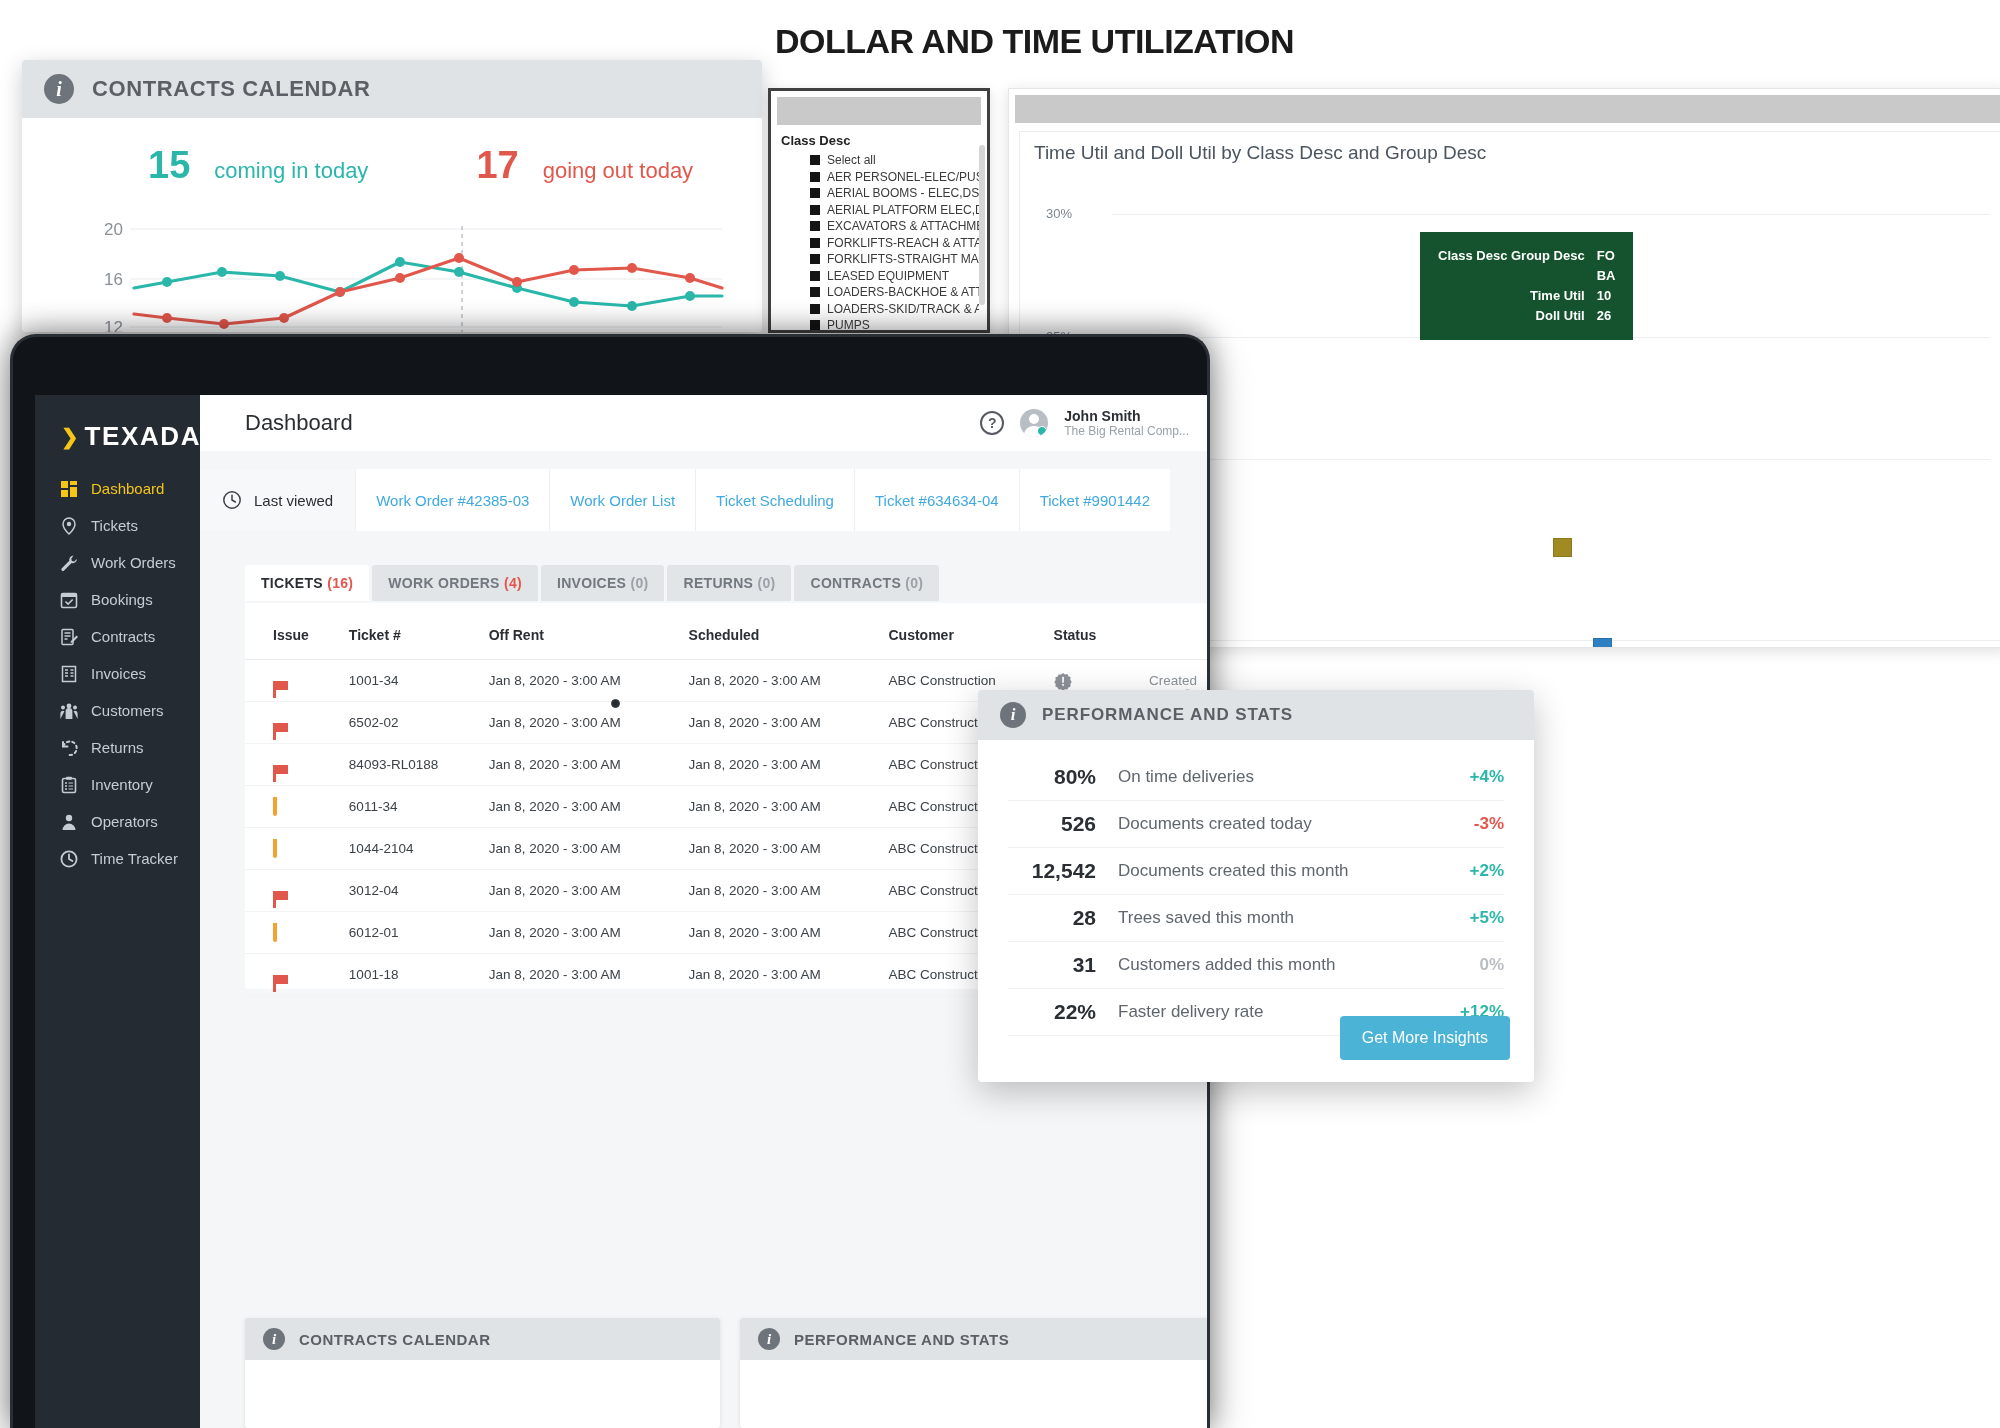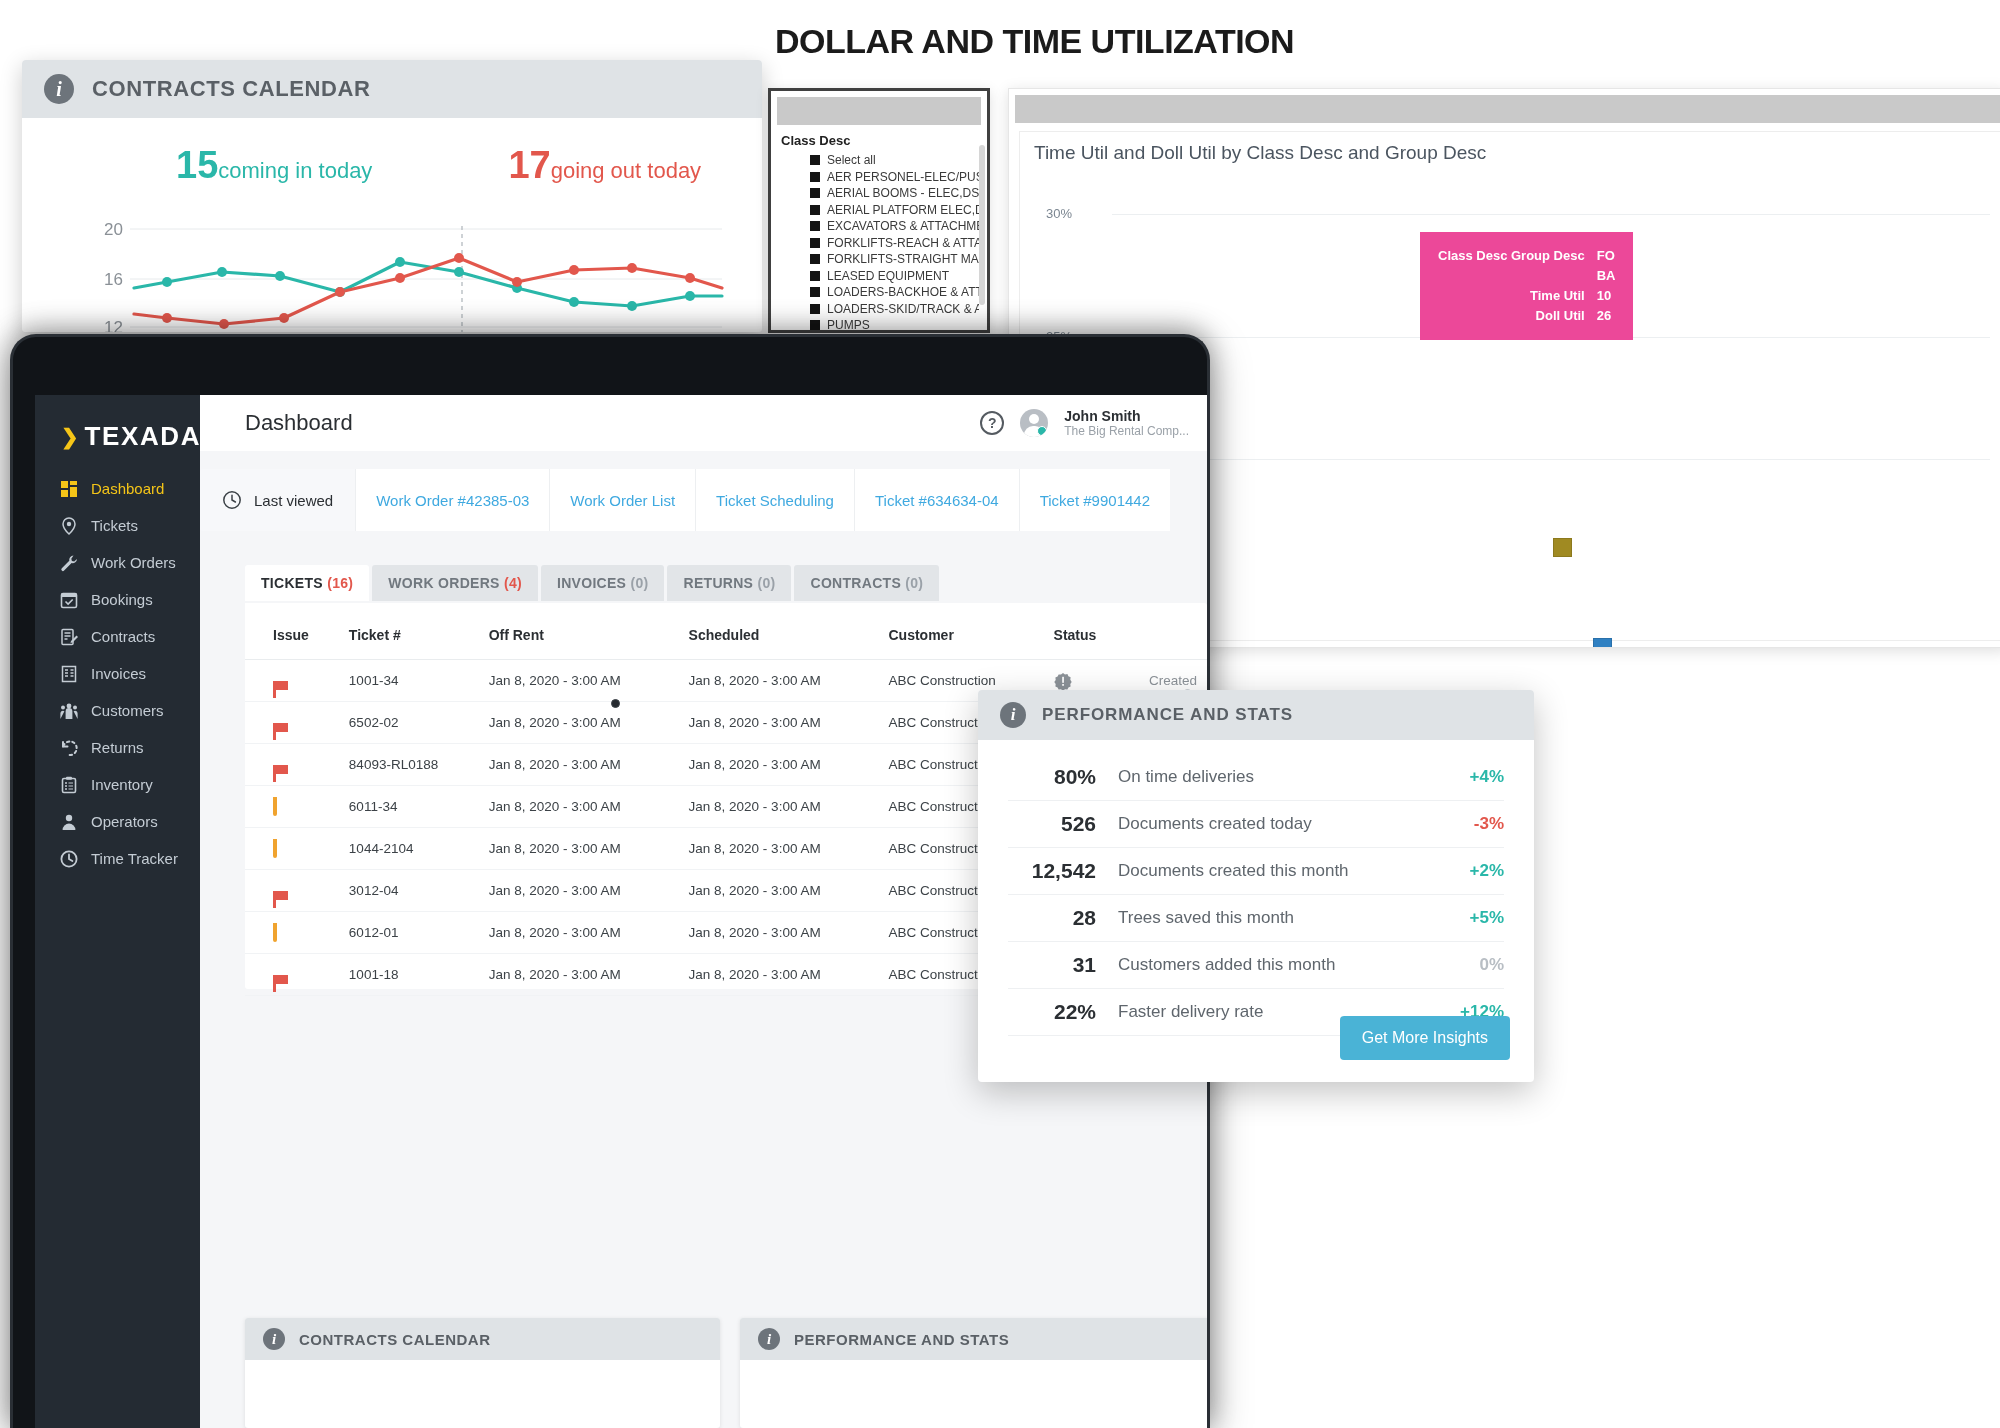--- a/index.html
+++ b/index.html
@@ -23,21 +23,21 @@
     width:30px;height:30px;border-radius:50%;background:#6d747b;color:#fff;
     display:flex;align-items:center;justify-content:center;
     font-family:"Liberation Serif",serif; font-style:italic; font-weight:bold; font-size:20px;
     flex:0 0 auto;
   }
   #contracts-calendar-card .cc-title{
     font-size:22px;font-weight:bold;color:#5a6066;letter-spacing:.6px;
   }
   #contracts-calendar-card .cc-body{ position:relative; height:214px; background:#fff;}
   .cc-stats{ display:flex; gap:108px; padding:26px 0 0 126px;}
-  .cc-stat{display:flex;align-items:baseline;gap:0;margin-left:28px;}
+  .cc-stat{display:flex;align-items:baseline;gap:24px;}
   .cc-stat .num{font-size:38px;font-weight:bold;}
   .cc-stat .lbl{font-size:22px;}
   .teal{color:#2ab7a9;} .red{color:#e2574c;}
   .cc-chart{ position:absolute; left:0; top:108px; width:740px; height:110px;}
   .cc-ylab{position:absolute;font-size:17px;color:#8a9096;}
 
   
   #dtu-title{
     position:absolute; left:775px; top:22px; font-size:34px; font-weight:bold;
     color:#1b1b1b; letter-spacing:-0.5px; white-space:nowrap;
@@ -59,21 +59,21 @@
     background:#fff; border:1px solid #e6e6e6; box-shadow:0 3px 14px rgba(0,0,0,.13);
     overflow:hidden;
   }
   #scatter-panel .pbar{height:28px;background:#c9c9c9;margin:6px 6px 0 6px;}
   #scatter-inner{position:absolute;left:10px;top:42px;right:6px;bottom:6px;border:1px solid #ededed;background:#fff;}
   #scatter-title{position:absolute;left:14px;top:10px;font-size:19px;color:#4b5560;}
   .sc-grid{position:absolute;left:92px;right:10px;height:1px;background:#eceff1;}
   .sc-ytick{position:absolute;left:26px;font-size:13px;color:#7b8691;}
   .sc-pt{position:absolute;width:19px;height:19px;border:1px solid rgba(0,0,0,.12);}
   #sc-tooltip{
-    position:absolute; background:#ec4899; color:#fff; padding:14px 18px;
+    position:absolute; background:#14532d; color:#fff; padding:14px 18px;
     font-size:13px; line-height:20px; white-space:nowrap;
   }
   #sc-tooltip table{border-collapse:collapse;}
   #sc-tooltip td{padding:0 0 0 12px; vertical-align:top;}
   #sc-tooltip td.k{text-align:right;padding-left:0;font-weight:bold;}
   #sc-tooltip td.v{font-weight:bold;}
 
   
   #tablet{
     position:absolute; left:10px; top:334px; width:1200px; height:1094px;

